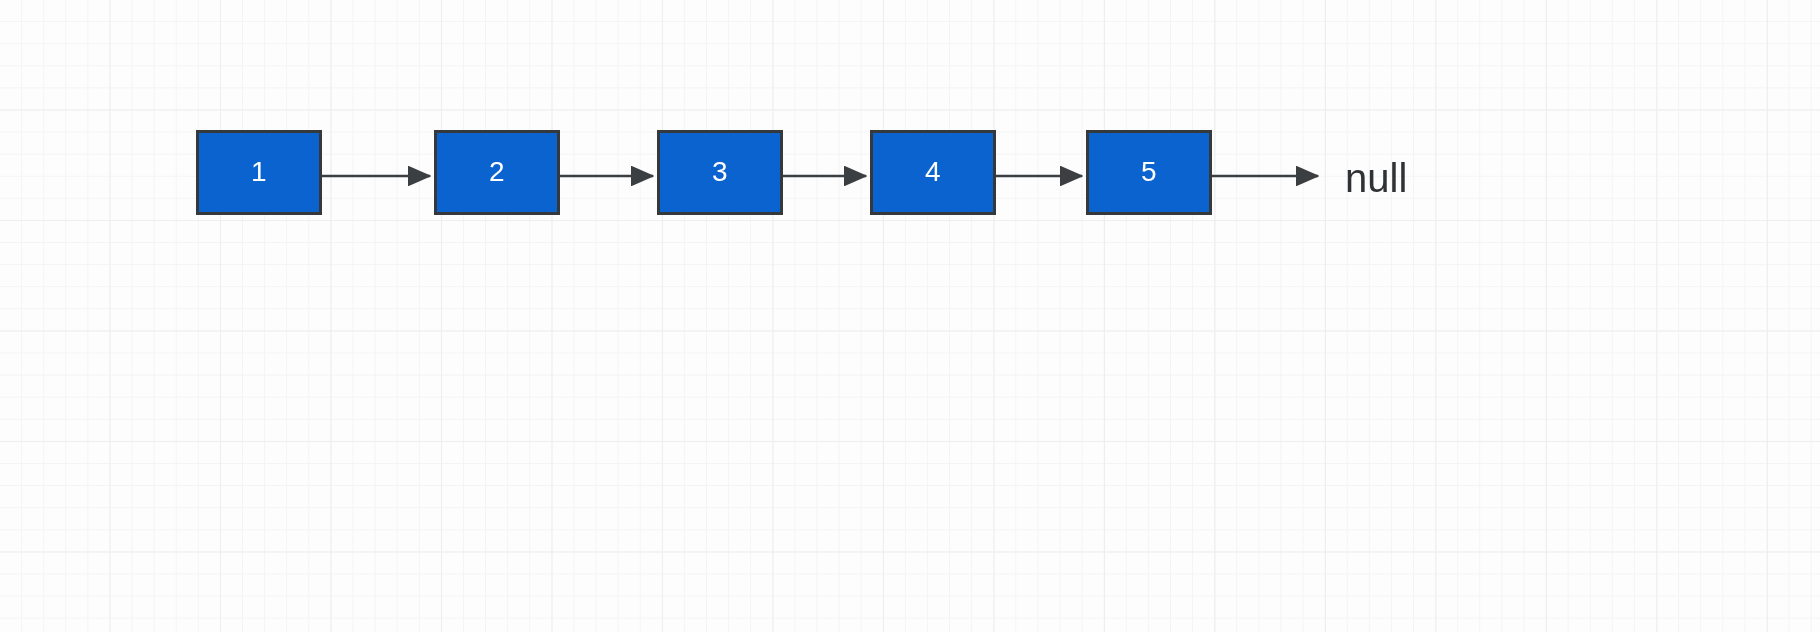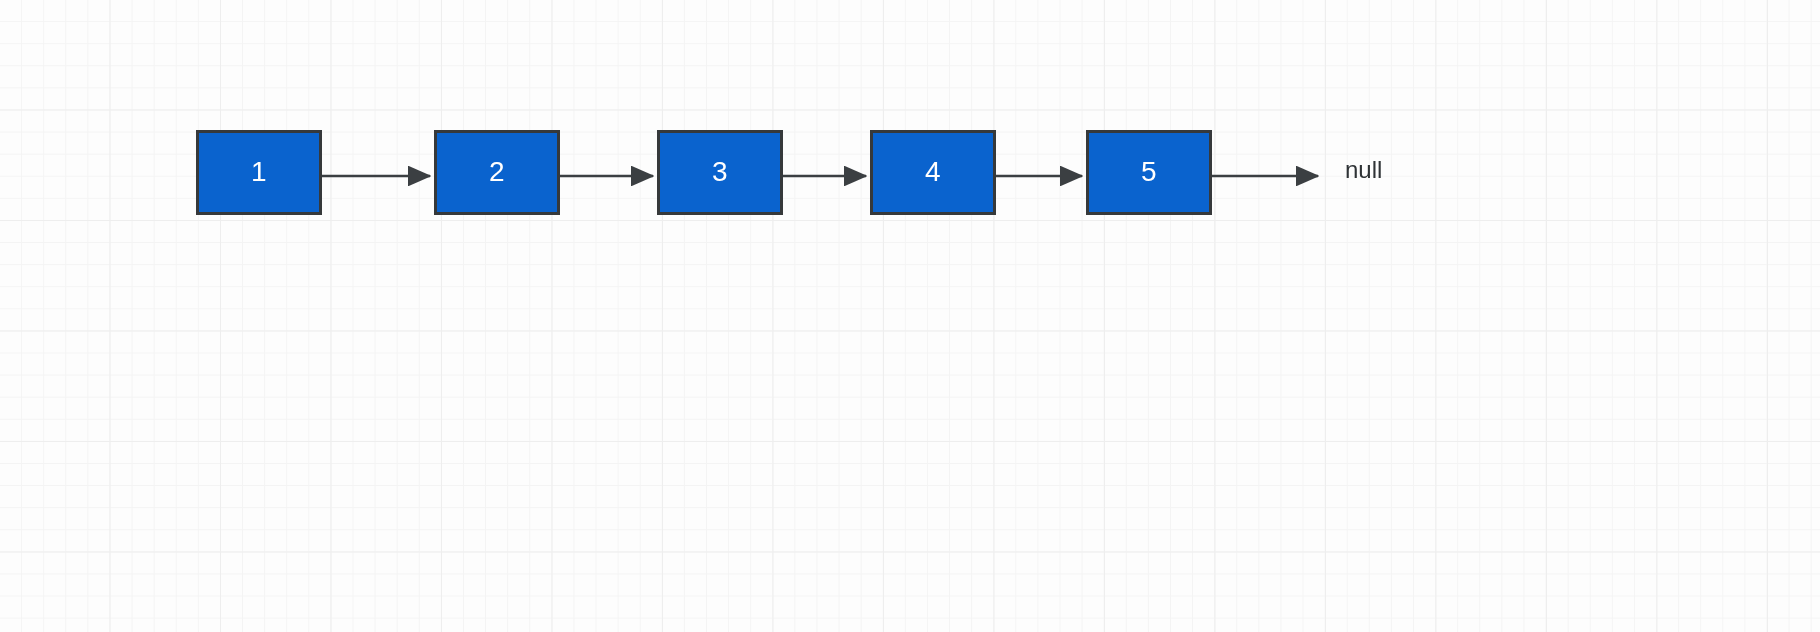--- a/index.html
+++ b/index.html
@@ -64,21 +64,21 @@
   }
   .node-label {
     display: block;
     transform: translateY(-1px);
   }
 
   
   .terminal {
     position: absolute;
     color: #2f3336;
-    font-size: 24px;
+    font-size: 40px;
     font-weight: 400;
     line-height: 1;
     white-space: nowrap;
     font-family: "Liberation Sans", sans-serif;
   }
 </style>
 </head>
 <body>
 
 <div id="canvas">

